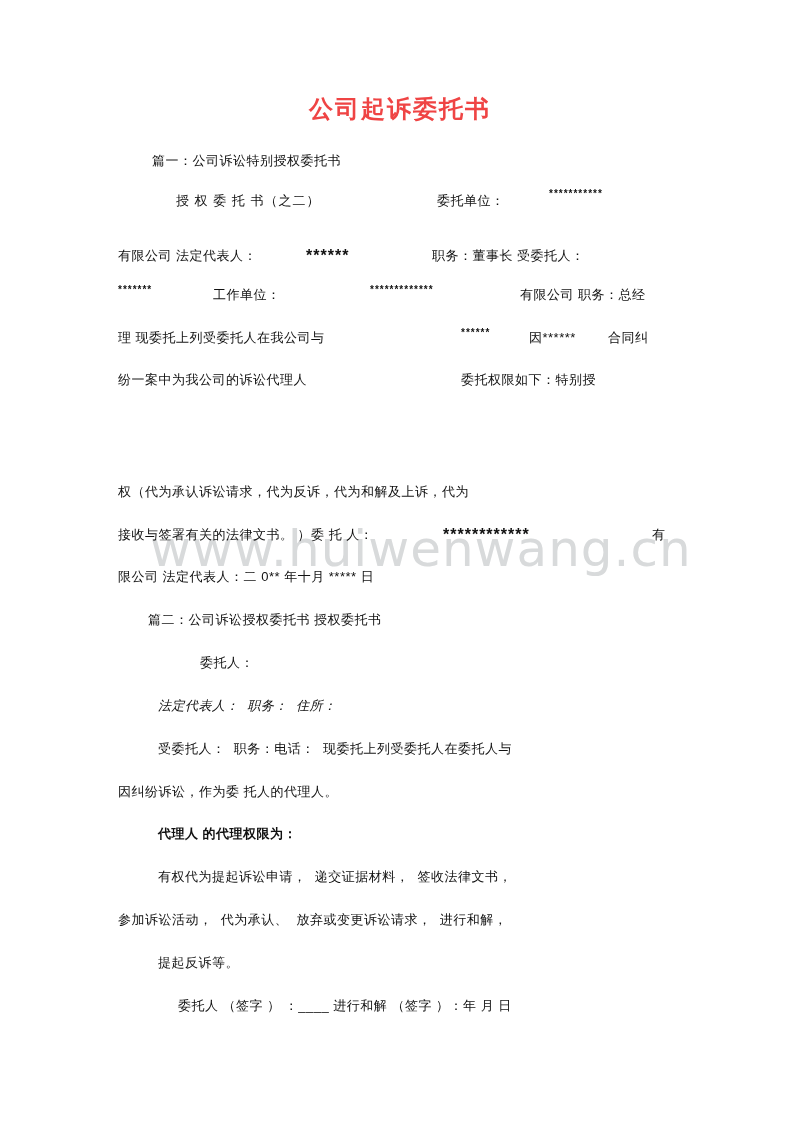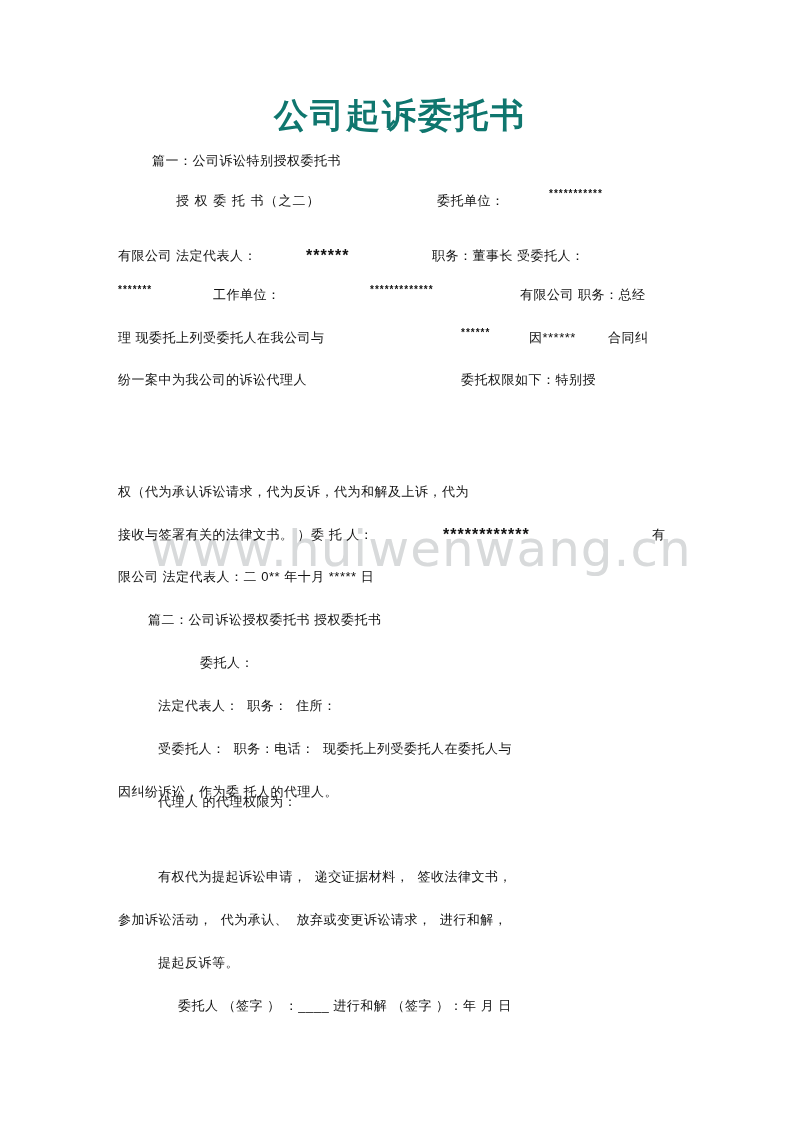--- a/index.html
+++ b/index.html
@@ -16,24 +16,24 @@
     white-space:pre;
     font-size:13px;
     line-height:1.25;
     letter-spacing:0.5px;
     color:#111111;
   }
   .doc-title{
     position:absolute;
     top:93px;left:0;width:100%;
     text-align:center;
-    font-size:34px;
+    font-size:24px;
     font-weight:bold;
     letter-spacing:2px;
-    color:#0f766e;
+    color:#ef4444;
   }
   .stars{
     font-size:16px;
     font-weight:bold;
     letter-spacing:1px;
   }
   .small-stars{
     font-size:10px;
     font-weight:bold;
     letter-spacing:1px;
@@ -70,24 +70,24 @@
   #l5a  {top:372px;left:118px;}
   #l5b  {top:372px;left:461px;}
   #l6   {top:484px;left:118px;}
   #l7a  {top:527px;left:118px;}
   #l7b  {top:525px;left:443px;}
   #l7c  {top:527px;left:652px;}
   #l8   {top:569px;left:118px;}
   
   #s2h  {top:612px;left:148px;}
   #s2l1 {top:655px;left:176px;margin-left:24px;}
-  #s2l2 {top:698px;left:158px;}
+  #s2l2 {top:698px;left:158px;font-style:italic;}
   #s2l3 {top:741px;left:158px;}
   #s2l4 {top:784px;left:118px;}
-  #s2l5 {top:794px;left:158px;}
+  #s2l5 {top:826px;left:158px;font-weight:bold;}
   #s2l6 {top:869px;left:158px;}
   #s2l7 {top:912px;left:118px;}
   #s2l8 {top:955px;left:118px;margin-left:40px;}
   #s2l9 {top:998px;left:178px;}
 </style>
 </head>
 <body>
 
 <div class="page">
 

